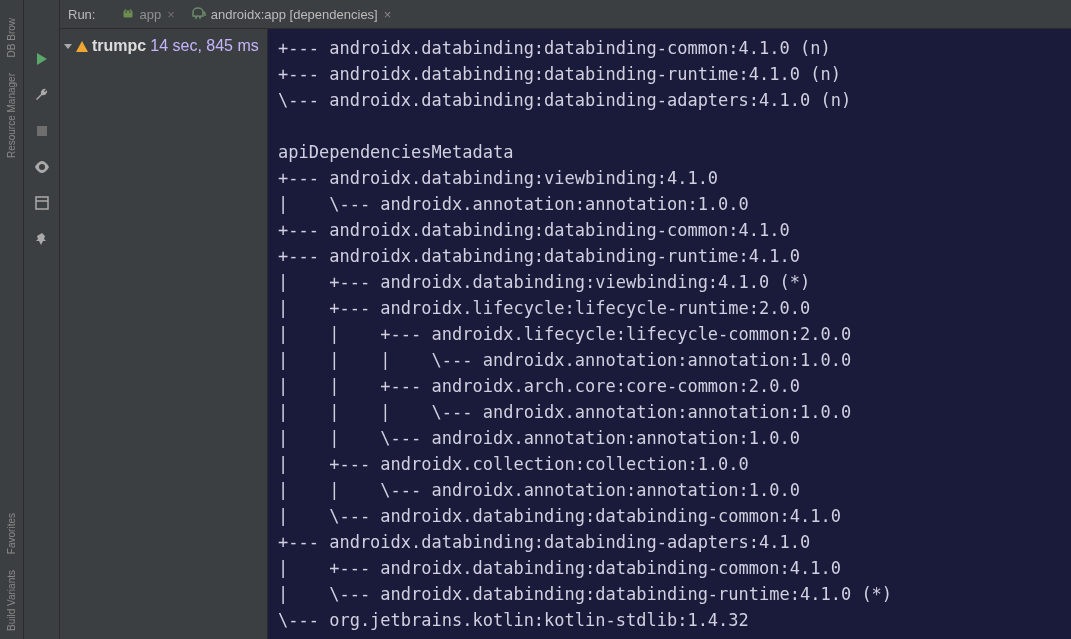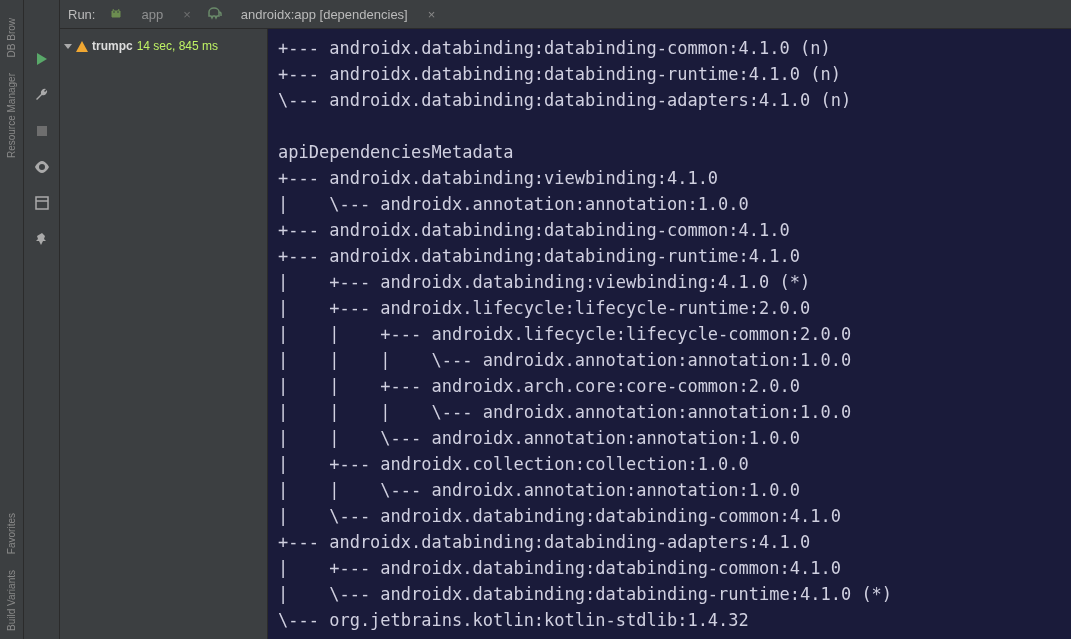--- a/index.html
+++ b/index.html
@@ -44,25 +44,25 @@
 .main { flex: 1; display: flex; flex-direction: column; }
 .tabbar {
   height: 30px;
   background: #3c3f41;
   border-bottom: 1px solid #2b2b2b;
   display: flex;
   align-items: center;
   padding: 0 8px;
   gap: 4px;
 }
-.tlabel { color: #bbbbbb; font-size: 13px; margin-right: 4px; }
+.tlabel { color: #bbbbbb; font-size: 13px; margin-right: 16px; }
 .tab {
   display: flex;
   align-items: center;
-  gap: 18px;
+  gap: 4px;
   padding: 0 6px;
   height: 100%;
   cursor: pointer;
 }
 .tab.inactive { opacity: 0.65; }
 .closex { color: #888; font-size: 13px; margin-left: 2px; cursor: pointer; }
 .body { flex: 1; display: flex; background: #1a1b3a; }
 .tree {
   width: 208px;
   background: #3c3f41;
@@ -70,21 +70,21 @@
   padding: 6px 4px;
   overflow: hidden;
 }
 .trow {
   display: flex;
   align-items: center;
   gap: 4px;
   height: 22px;
   white-space: nowrap;
   overflow: hidden;
-  font-size: 12px;
+  font-size: 16px;
   color: #bbbbbb;
 }
 .cons {
   flex: 1;
   padding: 6px 10px;
   font-family: "Consolas", "Menlo", monospace;
   font-size: 17px;
   line-height: 26px;
   color: #d0d0e0;
   white-space: pre;
@@ -99,21 +99,21 @@
   position: relative;
 }
 .chev {
   display: inline-block;
   width: 0; height: 0;
   border-left: 4px solid transparent;
   border-right: 4px solid transparent;
   border-top: 5px solid #aaaaaa;
 }
 .bold { font-weight: bold; color: #dddddd; }
-.dim { color: #bef264; }
+.dim { color: #c4b5fd; }
 </style>
 </head>
 <body>
 
 <div class="vtool">
   <span class="vlabel">DB Brow</span>
   <span class="vlabel">Resource Manager</span>
   <span style="flex:1"></span>
   <span class="vlabel">Favorites</span>
   <span class="vlabel">Build Variants</span>

